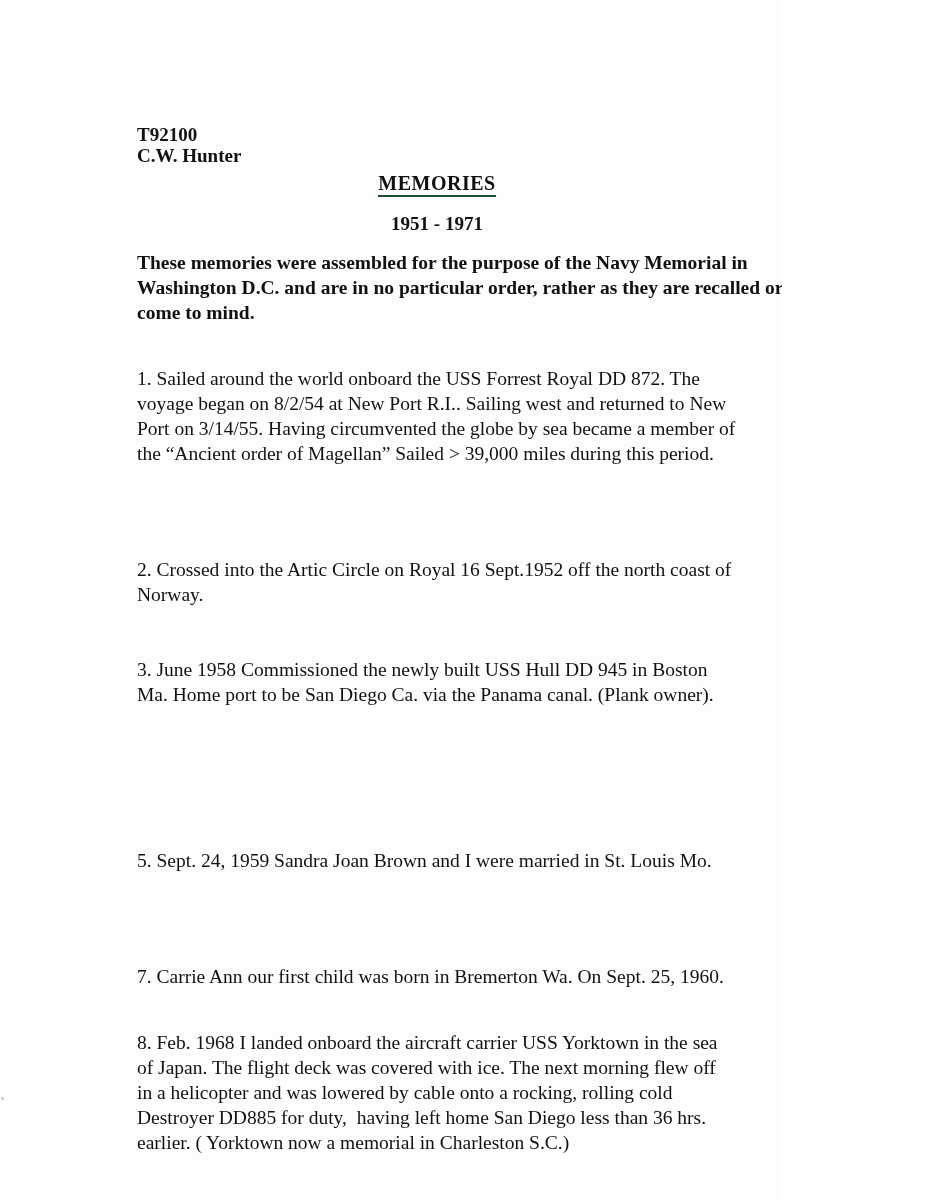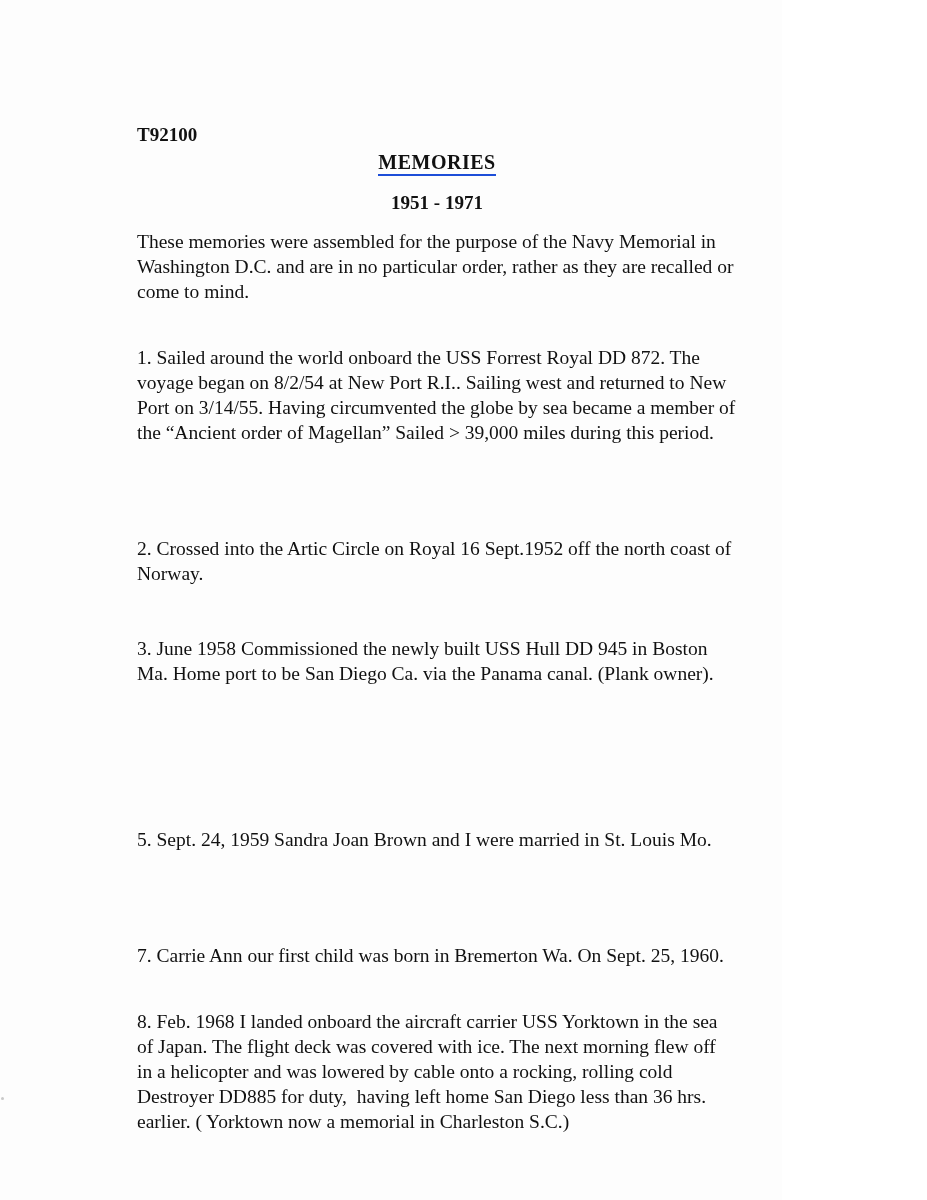--- a/index.html
+++ b/index.html
@@ -32,40 +32,41 @@
     width: 600px;
     text-align: center;
     margin-top: 7px;
   }
   .doc-title {
     display: inline-block;
     font-weight: bold;
     font-size: 20px;
     line-height: 21px;
     letter-spacing: 0.5px;
-    border-bottom: 2px solid #1d4ed8;
+    border-bottom: 2px solid #14532d;
     padding-bottom: 1px;
   }
   .doc-subtitle {
     font-weight: bold;
     font-size: 19px;
     line-height: 21px;
     margin-top: 16px;
   }
   .para, .para p {
     margin: 0;
     font-size: 19.5px;
     line-height: 25px;
     white-space: pre-wrap;
   }
   .block {
     margin-top: 41px;
   }
   .intro {
     margin-top: 16px;
+    font-weight: bold;
   }
   .speck-1 {
     position: absolute;
     left: 835px;
     top: 366px;
     width: 5px;
     height: 2px;
     background: #9a9a9a;
     transform: rotate(35deg);
     border-radius: 1px;
@@ -81,20 +82,21 @@
   }
 </style>
 </head>
 <body>
 
 <div class="page">
   <div class="content">
 
     <div class="doc-header">
       <div>T92100</div>
+      <div>C.W. Hunter</div>
     </div>
 
     <div class="title-block">
       <div><span class="doc-title">MEMORIES</span></div>
       <div class="doc-subtitle">1951 - 1971</div>
     </div>
 
     <p class="para intro">These memories were assembled for the purpose of the Navy Memorial in
 Washington D.C. and are in no particular order, rather as they are recalled or
 come to mind.</p>

